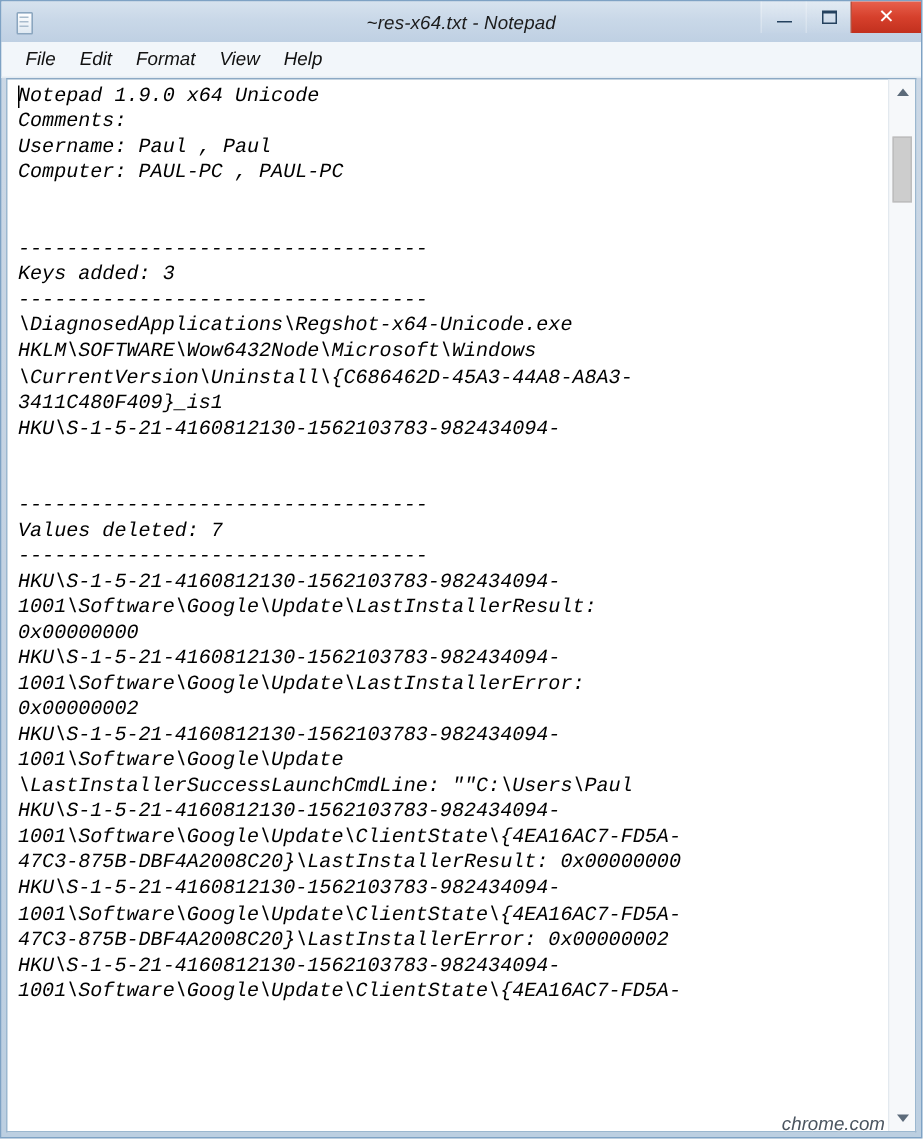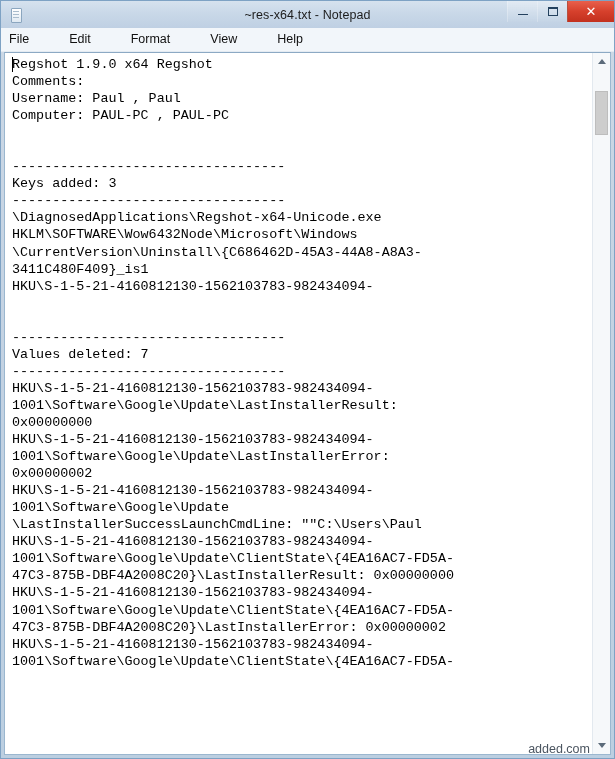--- a/index.html
+++ b/index.html
@@ -17,20 +17,21 @@
   
   .window {
     position: relative;
     width: 615px;
     height: 759px;
     box-sizing: border-box;
     background: linear-gradient(to bottom, #cdd9e6 0%, #c3d2e2 50%, #bccfe1 100%);
     border: 1px solid #7ea2c4;
     display: flex;
     flex-direction: column;
+    font-style: italic;
   }
 
   
   .titlebar {
     position: relative;
     height: 27px;
     flex: 0 0 27px;
     display: flex;
     align-items: center;
     background: linear-gradient(to bottom, #d6e2ee 0%, #c9d8e8 45%, #bfd0e3 100%);
@@ -109,22 +110,22 @@
     font-family: "DejaVu Sans", sans-serif;
   }
 
   
   .menubar {
     flex: 0 0 23px;
     height: 23px;
     background: #f2f6fa;
     display: flex;
     align-items: center;
+    padding-left: 8px;
     border-bottom: 1px solid #e4ebf2;
-    gap: 24px;
   }
   .menu-item {
     font-size: 12.5px;
     color: #111111;
     padding: 2px 8px 3px 8px;
     white-space: nowrap;
   }
 
   
   .client {
@@ -238,21 +239,21 @@
     <div class="menu-item">File</div>
     <div class="menu-item">Edit</div>
     <div class="menu-item">Format</div>
     <div class="menu-item">View</div>
     <div class="menu-item">Help</div>
   </div>
 
   <div class="client">
     <div class="textarea" id="text-area">
       <div class="caret"></div>
-    <div class="textline">Regshot 1.9.0 x64 Regshot</div>
+    <div class="textline">Notepad 1.9.0 x64 Unicode</div>
         <div class="textline">Comments:</div>
         <div class="textline">Username: Paul , Paul</div>
         <div class="textline">Computer: PAUL-PC , PAUL-PC</div>
         <div class="textline">&nbsp;</div>
         <div class="textline">&nbsp;</div>
         <div class="textline">----------------------------------</div>
         <div class="textline">Keys added: 3</div>
         <div class="textline">----------------------------------</div>
         <div class="textline">\DiagnosedApplications\Regshot-x64-Unicode.exe</div>
         <div class="textline">HKLM\SOFTWARE\Wow6432Node\Microsoft\Windows</div>
@@ -288,14 +289,14 @@
       </div>
       <div class="sb-track">
         <div class="sb-thumb" id="sb-thumb" style="top: 20.57px;"></div>
       </div>
       <div class="sb-btn">
         <div class="sb-arrow down"></div>
       </div>
     </div>
   </div>
 
-  <div class="watermark">added.com</div>
+  <div class="watermark">chrome.com</div>
 </div>
 
 </body></html>

